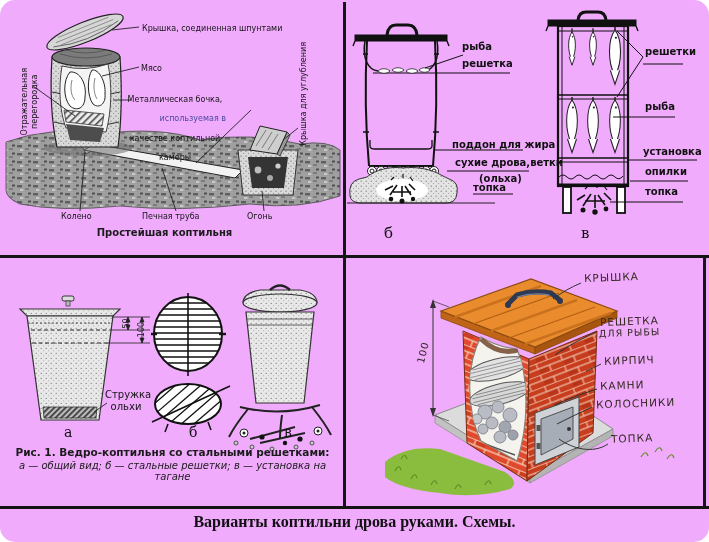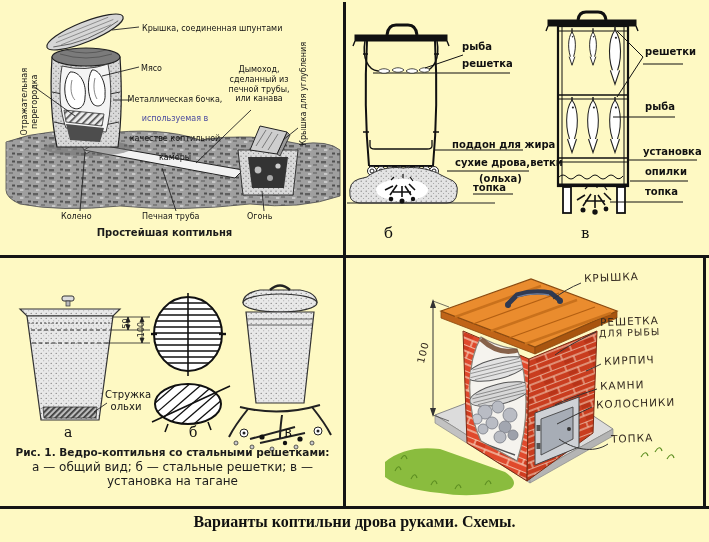--- a/index.html
+++ b/index.html
@@ -1,35 +1,35 @@
 <!DOCTYPE html>
 <html><head>
 <meta charset="utf-8">
 <style>
   html,body{margin:0;padding:0;background:#fff;}
-  #root{position:relative;width:709px;height:542px;background:#fef9c3;overflow:hidden;
-        font-family:"DejaVu Sans",sans-serif;color:#1b1b1b;}
+  #root{position:relative;width:709px;height:542px;background:#f0abfc;overflow:hidden;
+        font-family:"DejaVu Sans",sans-serif;color:#1b1b1b;border-radius:15px;}
   svg{position:absolute;display:block;}
   .abs{position:absolute;white-space:pre-line;}
   .lbl{font-size:8px;line-height:1.22;color:#141414;}
   .ctr{text-align:center;}
   .rot{transform:rotate(-90deg);transform-origin:center;}
   .blbl{font-size:10px;font-weight:700;color:#111;line-height:1.1;}
   .idlbl{font-family:"DejaVu Serif",serif;font-size:15px;color:#111;}
   .tl-title{font-size:10px;font-weight:700;}
   .cap1{font-size:10.5px;font-weight:700;}
-  .cap2{font-size:12px;}
+  .cap2{font-size:10px;font-style:italic;}
   .brlbl{font-size:10.5px;letter-spacing:1px;color:#33291f;transform:rotate(-2deg);line-height:1.05;}
   .brsm{font-size:9.5px;}
   .dim{font-size:8px;color:#222;text-align:center;}
   .dimbr{font-size:10px;letter-spacing:1px;color:#33291f;text-align:center;transform:rotate(-76deg);}
   .divline{position:absolute;background:#151515;}
   .footer-cap{font-family:"Liberation Serif","DejaVu Serif",serif;font-weight:700;
               font-size:16px;text-align:center;color:#111;}
-  .blue{color:#4a4aa0;}
+  .blue{color:#4a4aa0;text-align:right;}
 </style>
 </head>
 <body>
 
 <div id="root">
 
   <svg style="left:0;top:0" width="345" height="255" viewBox="0 0 345 255">
     <defs>
       <pattern id="tl-gnd" width="16" height="8" patternUnits="userSpaceOnUse">
         <rect width="16" height="8" fill="#9f9f9f"></rect>
@@ -474,24 +474,20 @@
   <div class="abs lbl" style="left:142px;top:24px">Крышка, соединенная шпунтами</div>
   <div class="abs lbl ctr rot" style="left:-26px;top:92px;width:112px">Отражательная
 перегородка</div>
   <div class="abs lbl" style="left:141px;top:64px">Мясо</div>
   <div class="abs lbl ctr" style="left:124px;top:85px;width:102px">
     <div>Металлическая бочка,</div>
     <div class="blue">используемая в</div>
     <div>качестве коптильной</div>
     <div>камеры</div>
   </div>
-  <div class="abs lbl ctr" style="left:227px;top:65px;width:64px">Дымоход,
-сделанный из
-печной трубы,
-или канава</div>
   <div class="abs lbl ctr rot" style="left:246px;top:89px;width:115px">Крышка для углубления</div>
   <div class="abs lbl" style="left:61px;top:212px">Колено</div>
   <div class="abs lbl" style="left:142px;top:212px">Печная труба</div>
   <div class="abs lbl" style="left:247px;top:212px">Огонь</div>
   <div class="abs tl-title ctr" style="left:7px;top:227px;width:315px">Простейшая коптильня</div>
 
   <div class="abs blbl" style="left:462px;top:41px">рыба</div>
   <div class="abs blbl" style="left:462px;top:58px">решетка</div>
   <div class="abs blbl" style="left:452px;top:139px">поддон для жира</div>
   <div class="abs blbl" style="left:455px;top:157px">сухие дрова,ветки</div>

